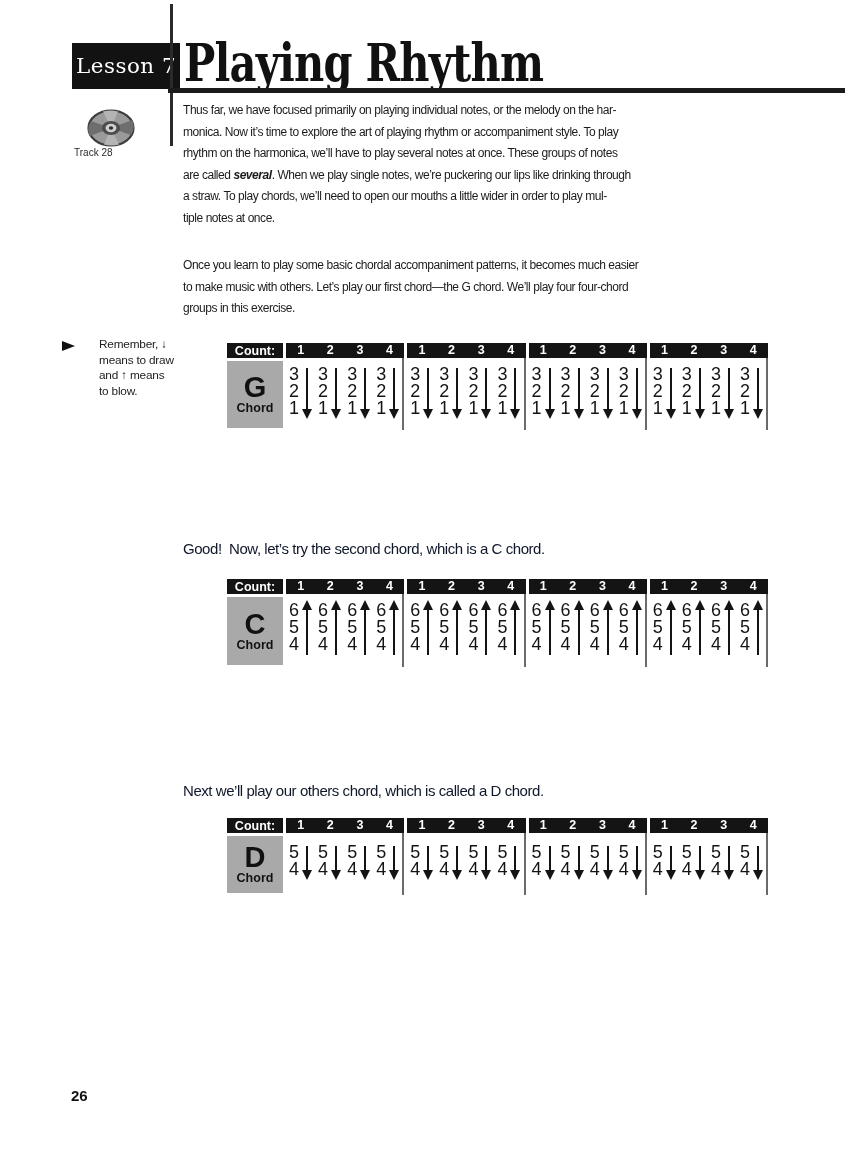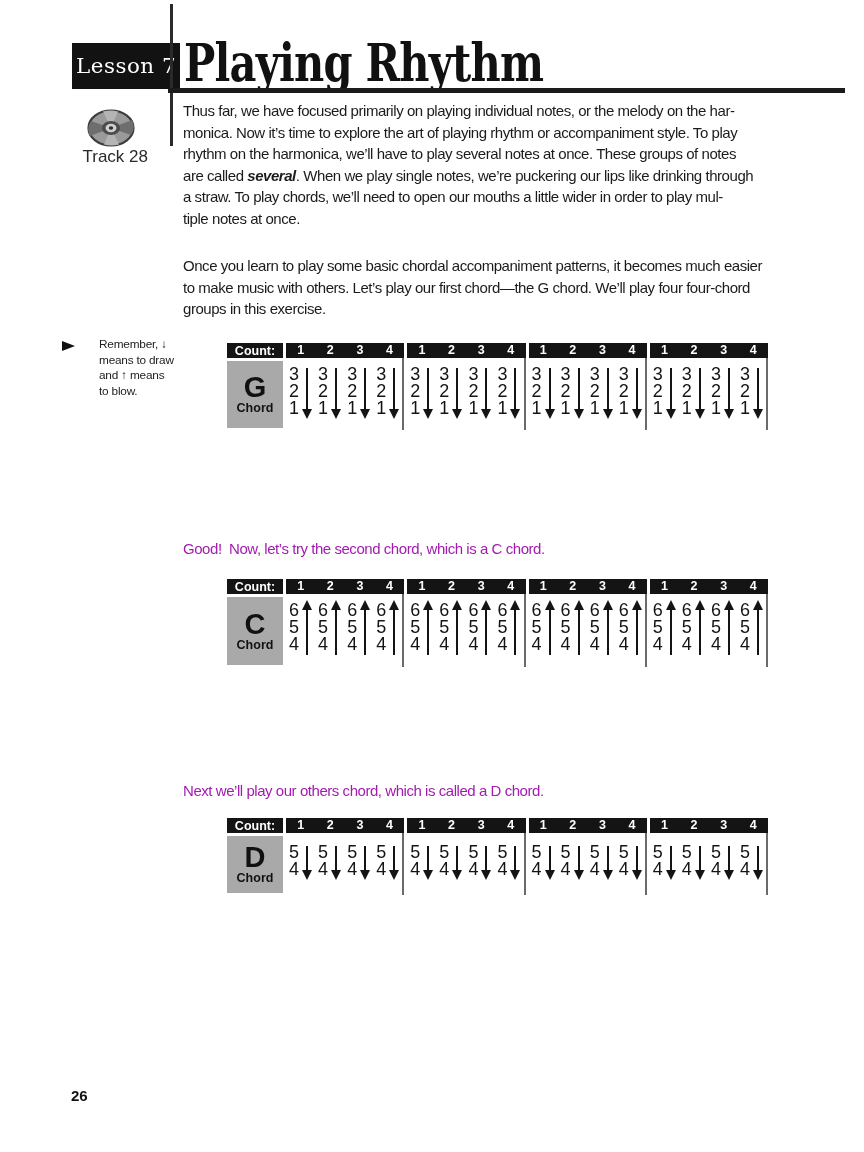--- a/index.html
+++ b/index.html
@@ -19,34 +19,34 @@
   .v-rule{position:absolute;left:170px;top:4px;width:3px;height:142px;background:#2a2a2a;}
   .page-title{
     position:absolute;left:184px;top:37px;font-family:"DejaVu Serif",serif;font-weight:700;
     font-size:52px;line-height:52px;letter-spacing:-1px;color:#111;
     transform:scaleX(0.8);transform-origin:left top;white-space:nowrap;
   }
   .title-rule{position:absolute;left:168px;top:88px;width:677px;height:5px;background:#1b1b1b;}
   
   .track-icon{position:absolute;left:87px;top:109px;}
   .track-label{
-    position:absolute;left:74px;top:147px;width:74px;text-align:right;
-    font-size:17px;color:#2a2a2a;letter-spacing:0;
+    position:absolute;left:74px;top:147px;width:74px;text-align:left;
+    font-size:10px;color:#2a2a2a;letter-spacing:0;
   }
   
   .para{
-    position:absolute;left:183px;font-size:15px;line-height:21.6px;
+    position:absolute;left:183px;font-size:12px;line-height:21.6px;
     letter-spacing:-0.45px;white-space:pre;color:#1b1b1b;
   }
   #para1{top:100px;}
   #para2{top:255px;}
   .bold-italic{font-weight:700;font-style:italic;}
   .caption{
     position:absolute;left:183px;font-size:15px;letter-spacing:-0.45px;
-    white-space:pre;color:#a21caf;
+    white-space:pre;color:#0f172a;
   }
   #caption-c{top:540px;}
   #caption-d{top:782px;}
   
   .margin-note{position:absolute;left:62px;top:337px;display:flex;gap:24px;width:116px;}
   .pointer{
     width:0;height:0;margin-top:4px;flex:0 0 auto;
     border-top:5.5px solid transparent;border-bottom:5.5px solid transparent;
     border-left:13px solid #111;
   }

